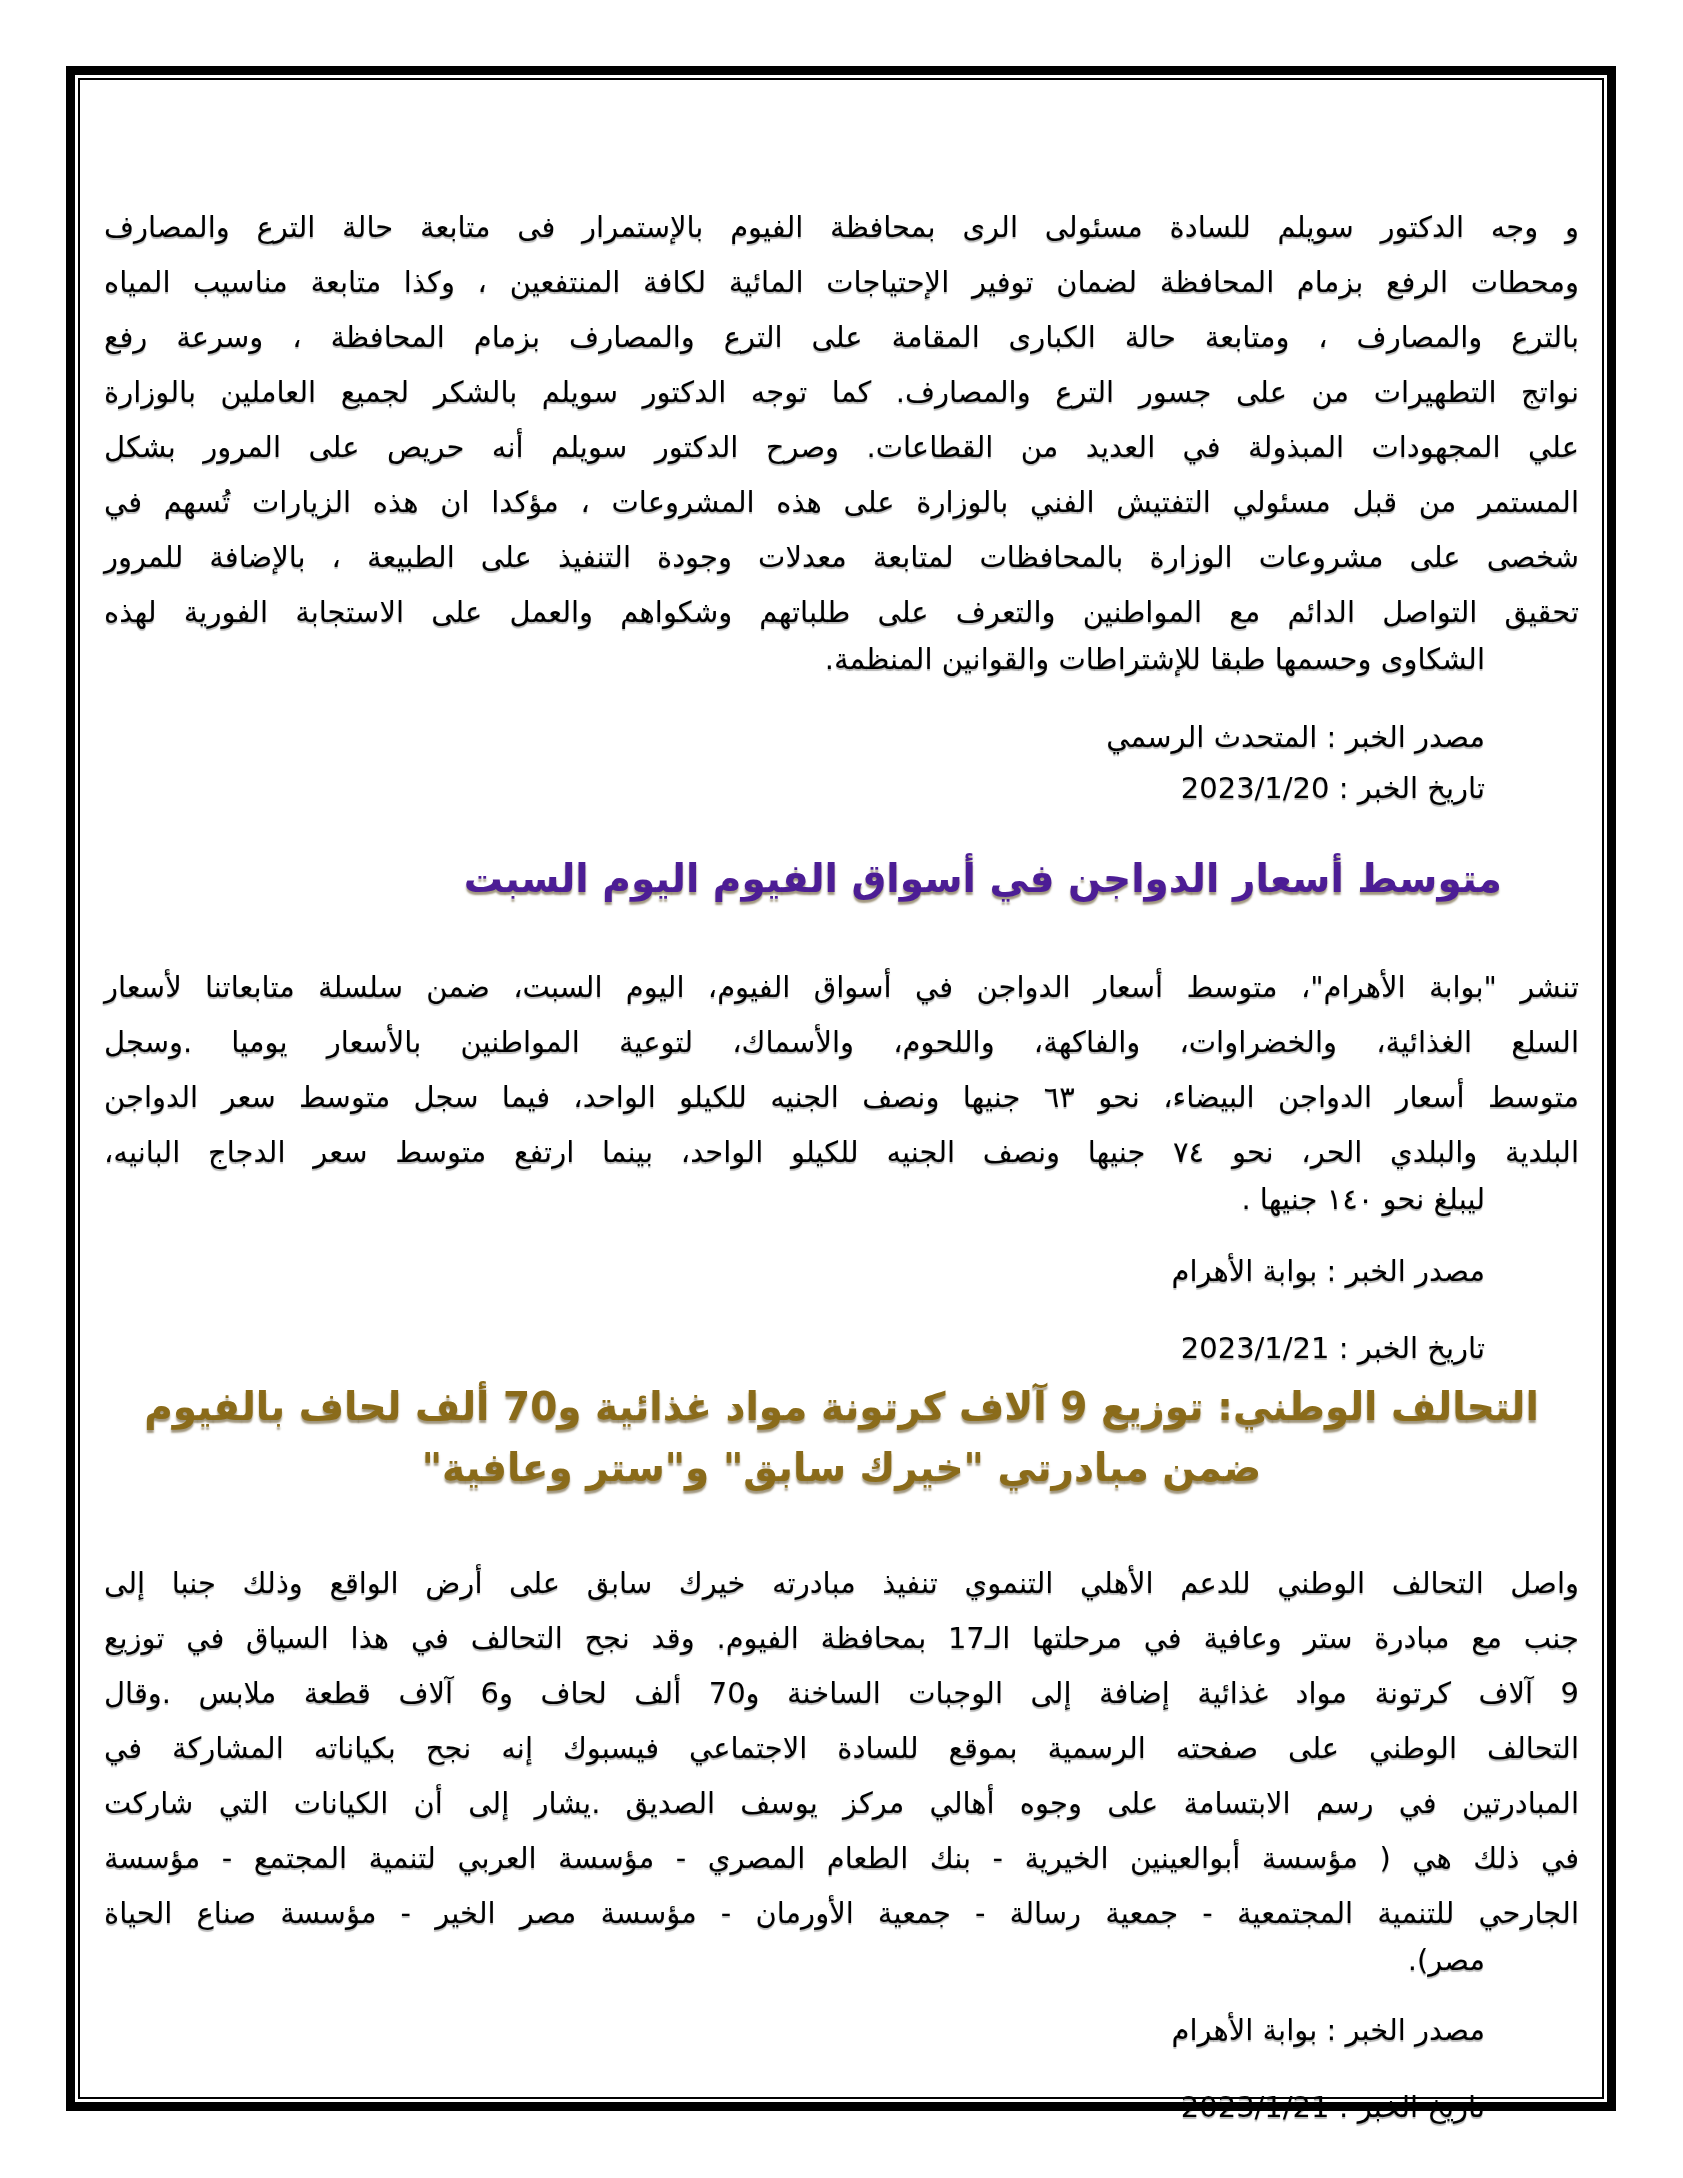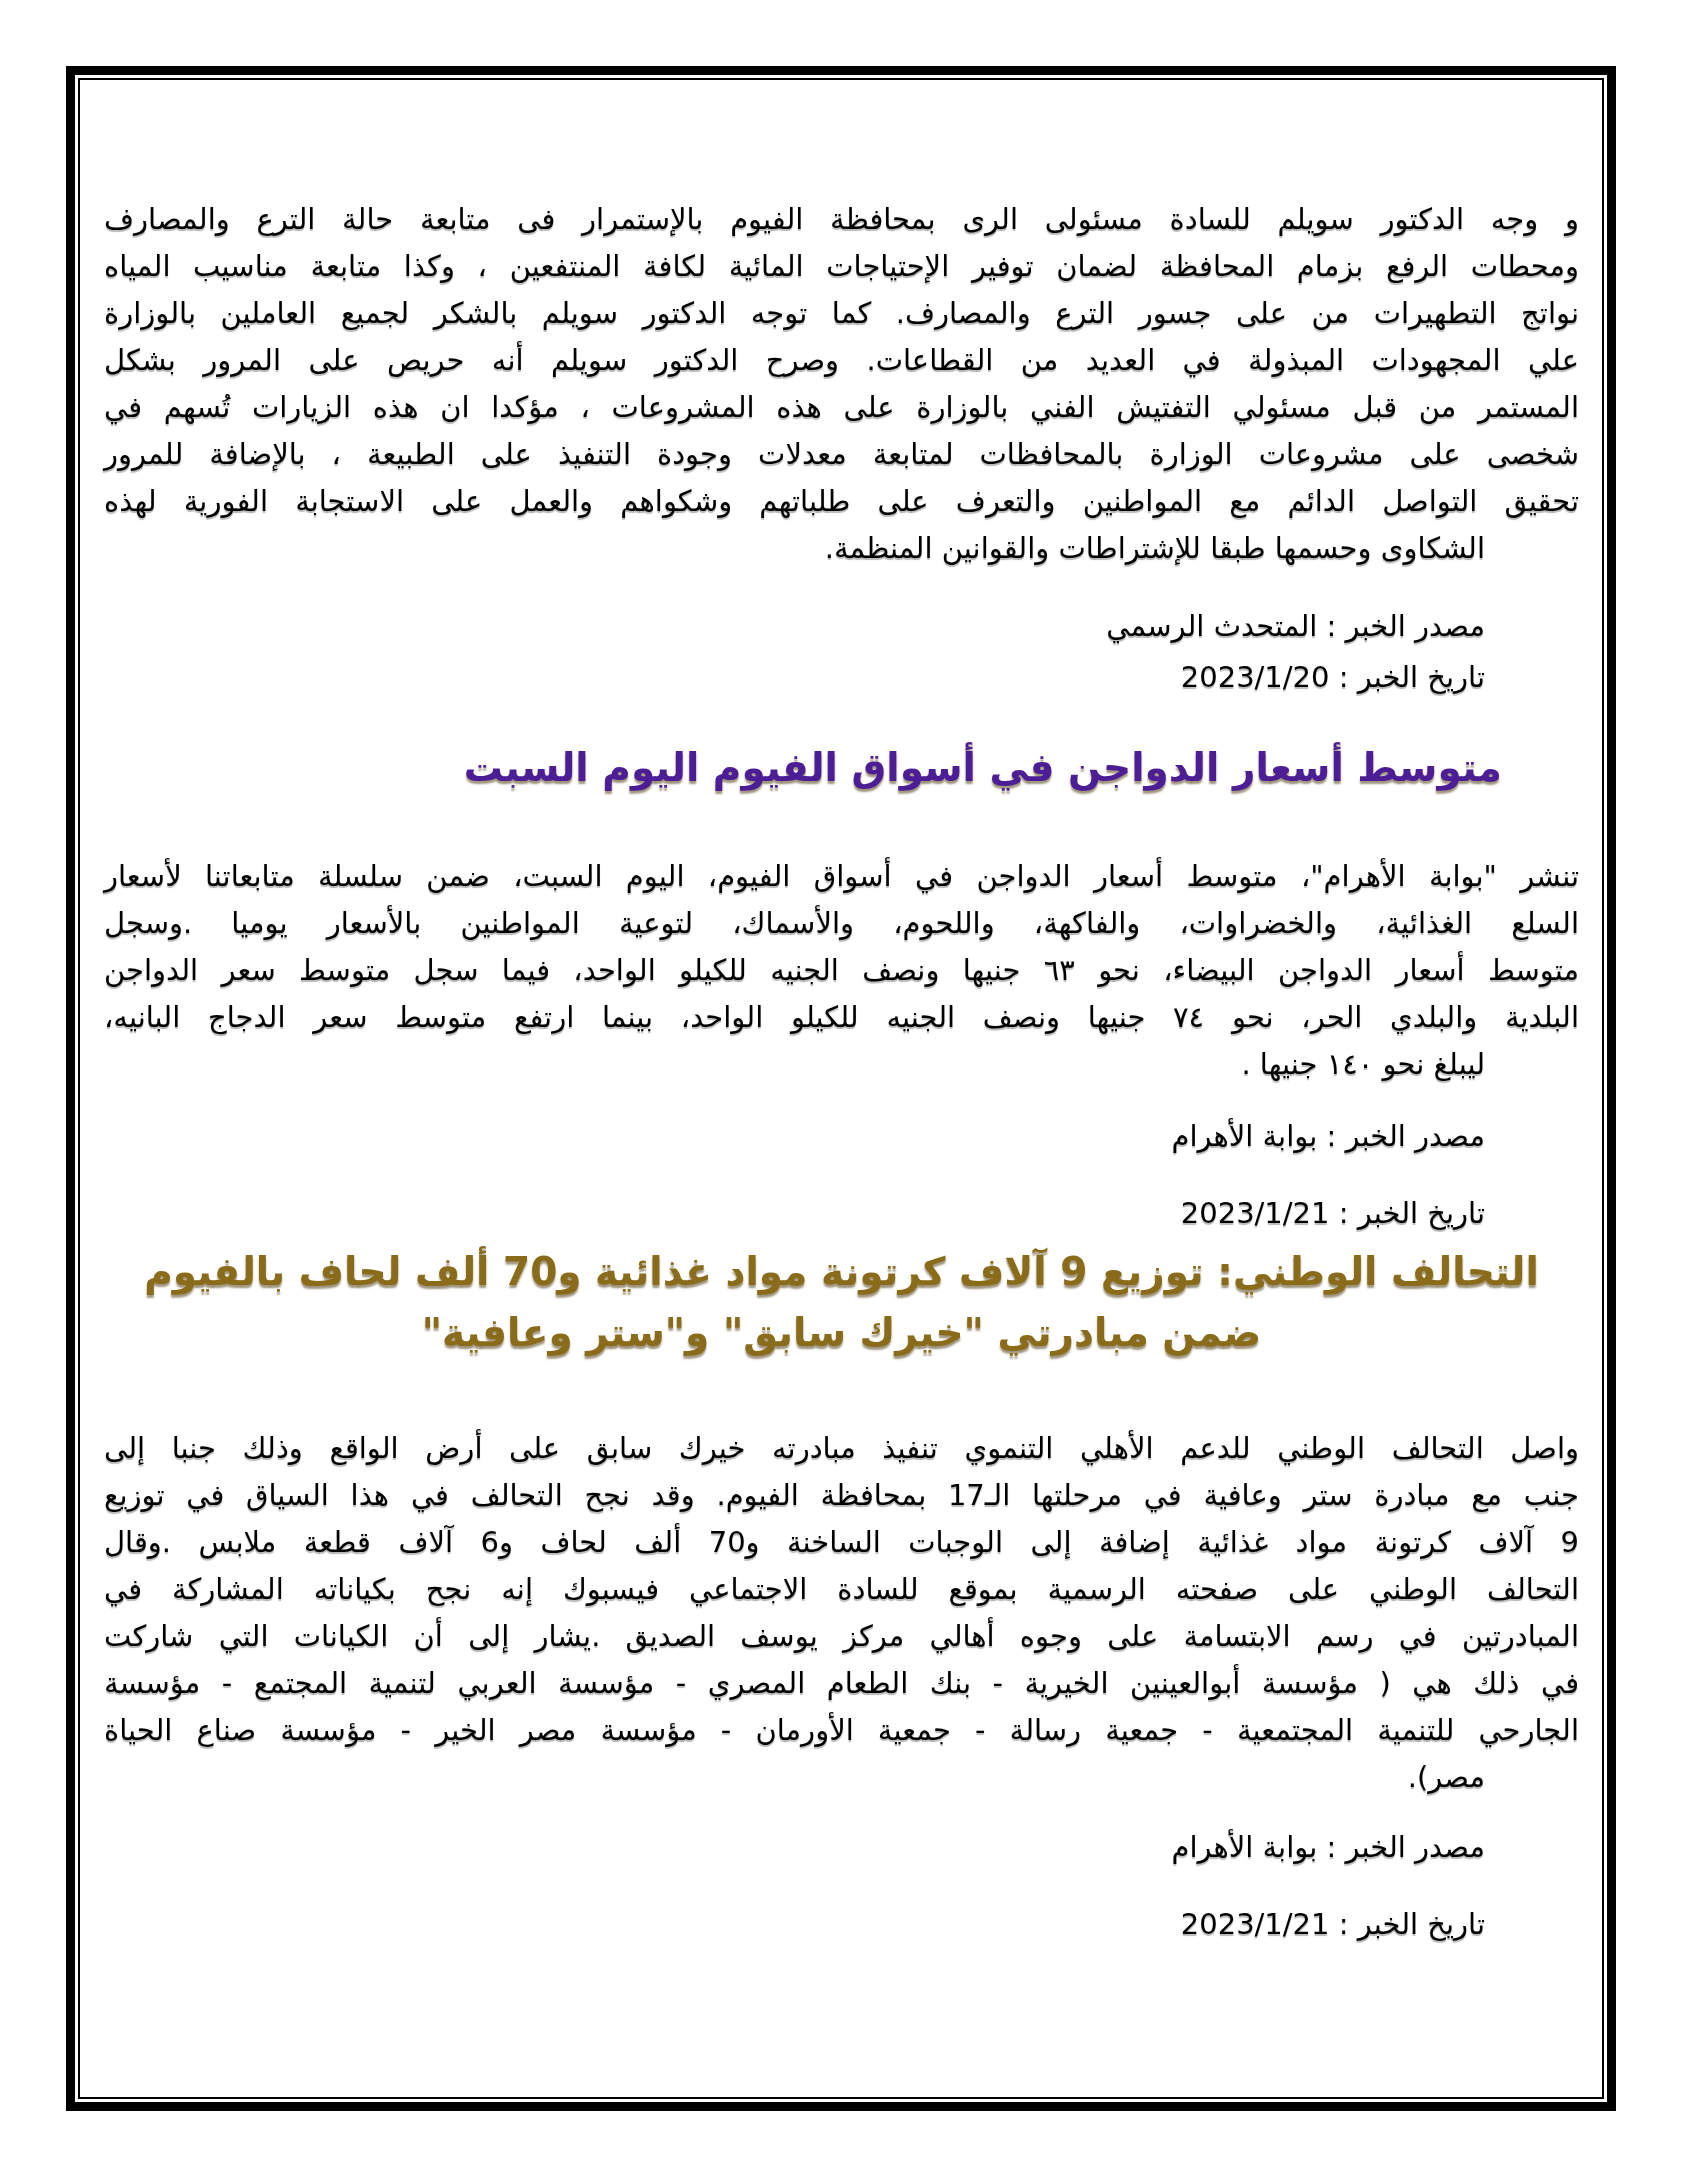--- a/index.html
+++ b/index.html
@@ -15,20 +15,21 @@
     position:absolute;inset:3px;border:2px solid #000;
   }
   .content{
     position:absolute;left:104px;top:196px;width:1475px;
     direction:rtl;font-size:29px;line-height:47px;
     text-shadow:0 2px 1px rgba(0,0,0,0.28);
   }
   .para .pline{
     text-align:justify;text-align-last:justify;text-justify:inter-word;
     line-height:47px;
+    margin-top:8px;
   }
   .last-line{
     text-align:right;text-align-last:right;line-height:47px;padding-left:0;
     padding-right:0; margin-left:94px; text-align:left; direction:rtl;
   }
   
   .last-line{ text-align:left; margin-left:0; padding-right:94px; }
   .meta{
     text-align:right;text-align-last:right;line-height:47px;padding-right:94px;
   }
@@ -53,20 +54,21 @@
 <div class="frame">
   <div class="frame-inner"></div>
 </div>
 
 <div class="content">
 
   <section class="article a1">
     <div class="para">
         <div class="pline">و وجه الدكتور سويلم للسادة مسئولى الرى بمحافظة الفيوم بالإستمرار فى متابعة حالة الترع والمصارف</div>
         <div class="pline">ومحطات الرفع بزمام المحافظة لضمان توفير الإحتياجات المائية لكافة المنتفعين ، وكذا متابعة مناسيب المياه</div>
+        <div class="pline">بالترع والمصارف ، ومتابعة حالة الكبارى المقامة على الترع والمصارف بزمام المحافظة ، وسرعة رفع</div>
         <div class="pline">نواتج التطهيرات من على جسور الترع والمصارف. كما توجه الدكتور سويلم بالشكر لجميع العاملين بالوزارة</div>
         <div class="pline">علي المجهودات المبذولة في العديد من القطاعات. وصرح الدكتور سويلم أنه حريص على المرور بشكل</div>
         <div class="pline">المستمر من قبل مسئولي التفتيش الفني بالوزارة على هذه المشروعات ، مؤكدا ان هذه الزيارات تُسهم في</div>
         <div class="pline">شخصى على مشروعات الوزارة بالمحافظات لمتابعة معدلات وجودة التنفيذ على الطبيعة ، بالإضافة للمرور</div>
         <div class="pline">تحقيق التواصل الدائم مع المواطنين والتعرف على طلباتهم وشكواهم والعمل على الاستجابة الفورية لهذه</div>
       </div>
     <div class="last-line">الشكاوى وحسمها طبقا للإشتراطات والقوانين المنظمة.</div>
     <div class="meta source">مصدر الخبر : المتحدث الرسمي</div>
     <div class="meta date">تاريخ الخبر : 2023/1/20</div>
   </section>

